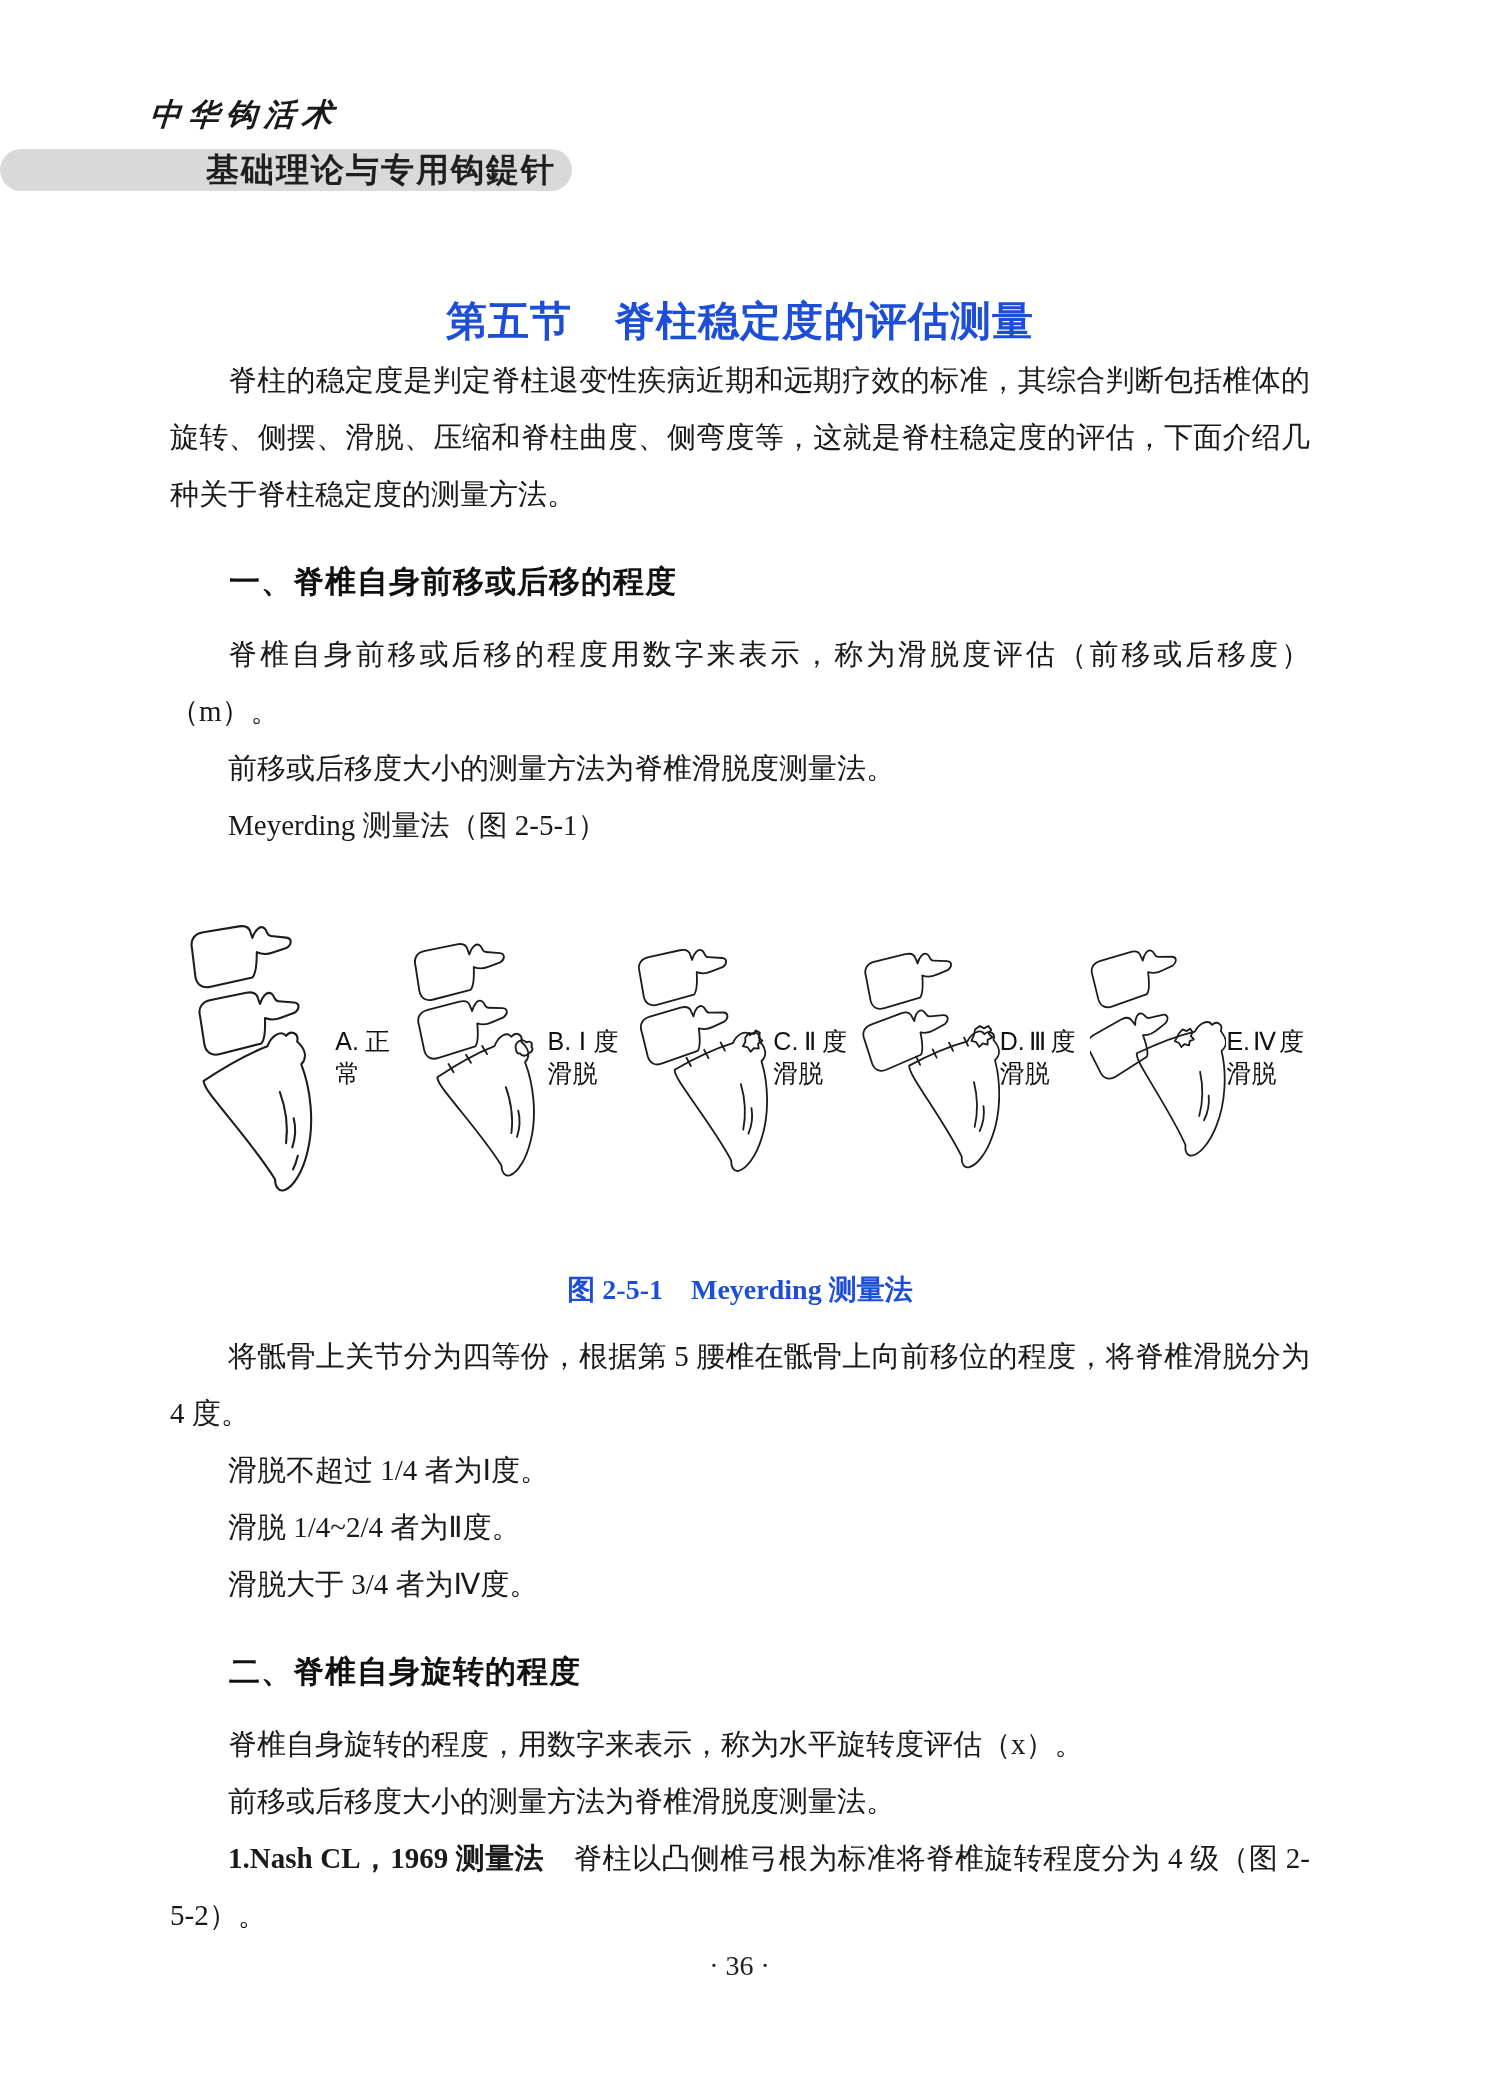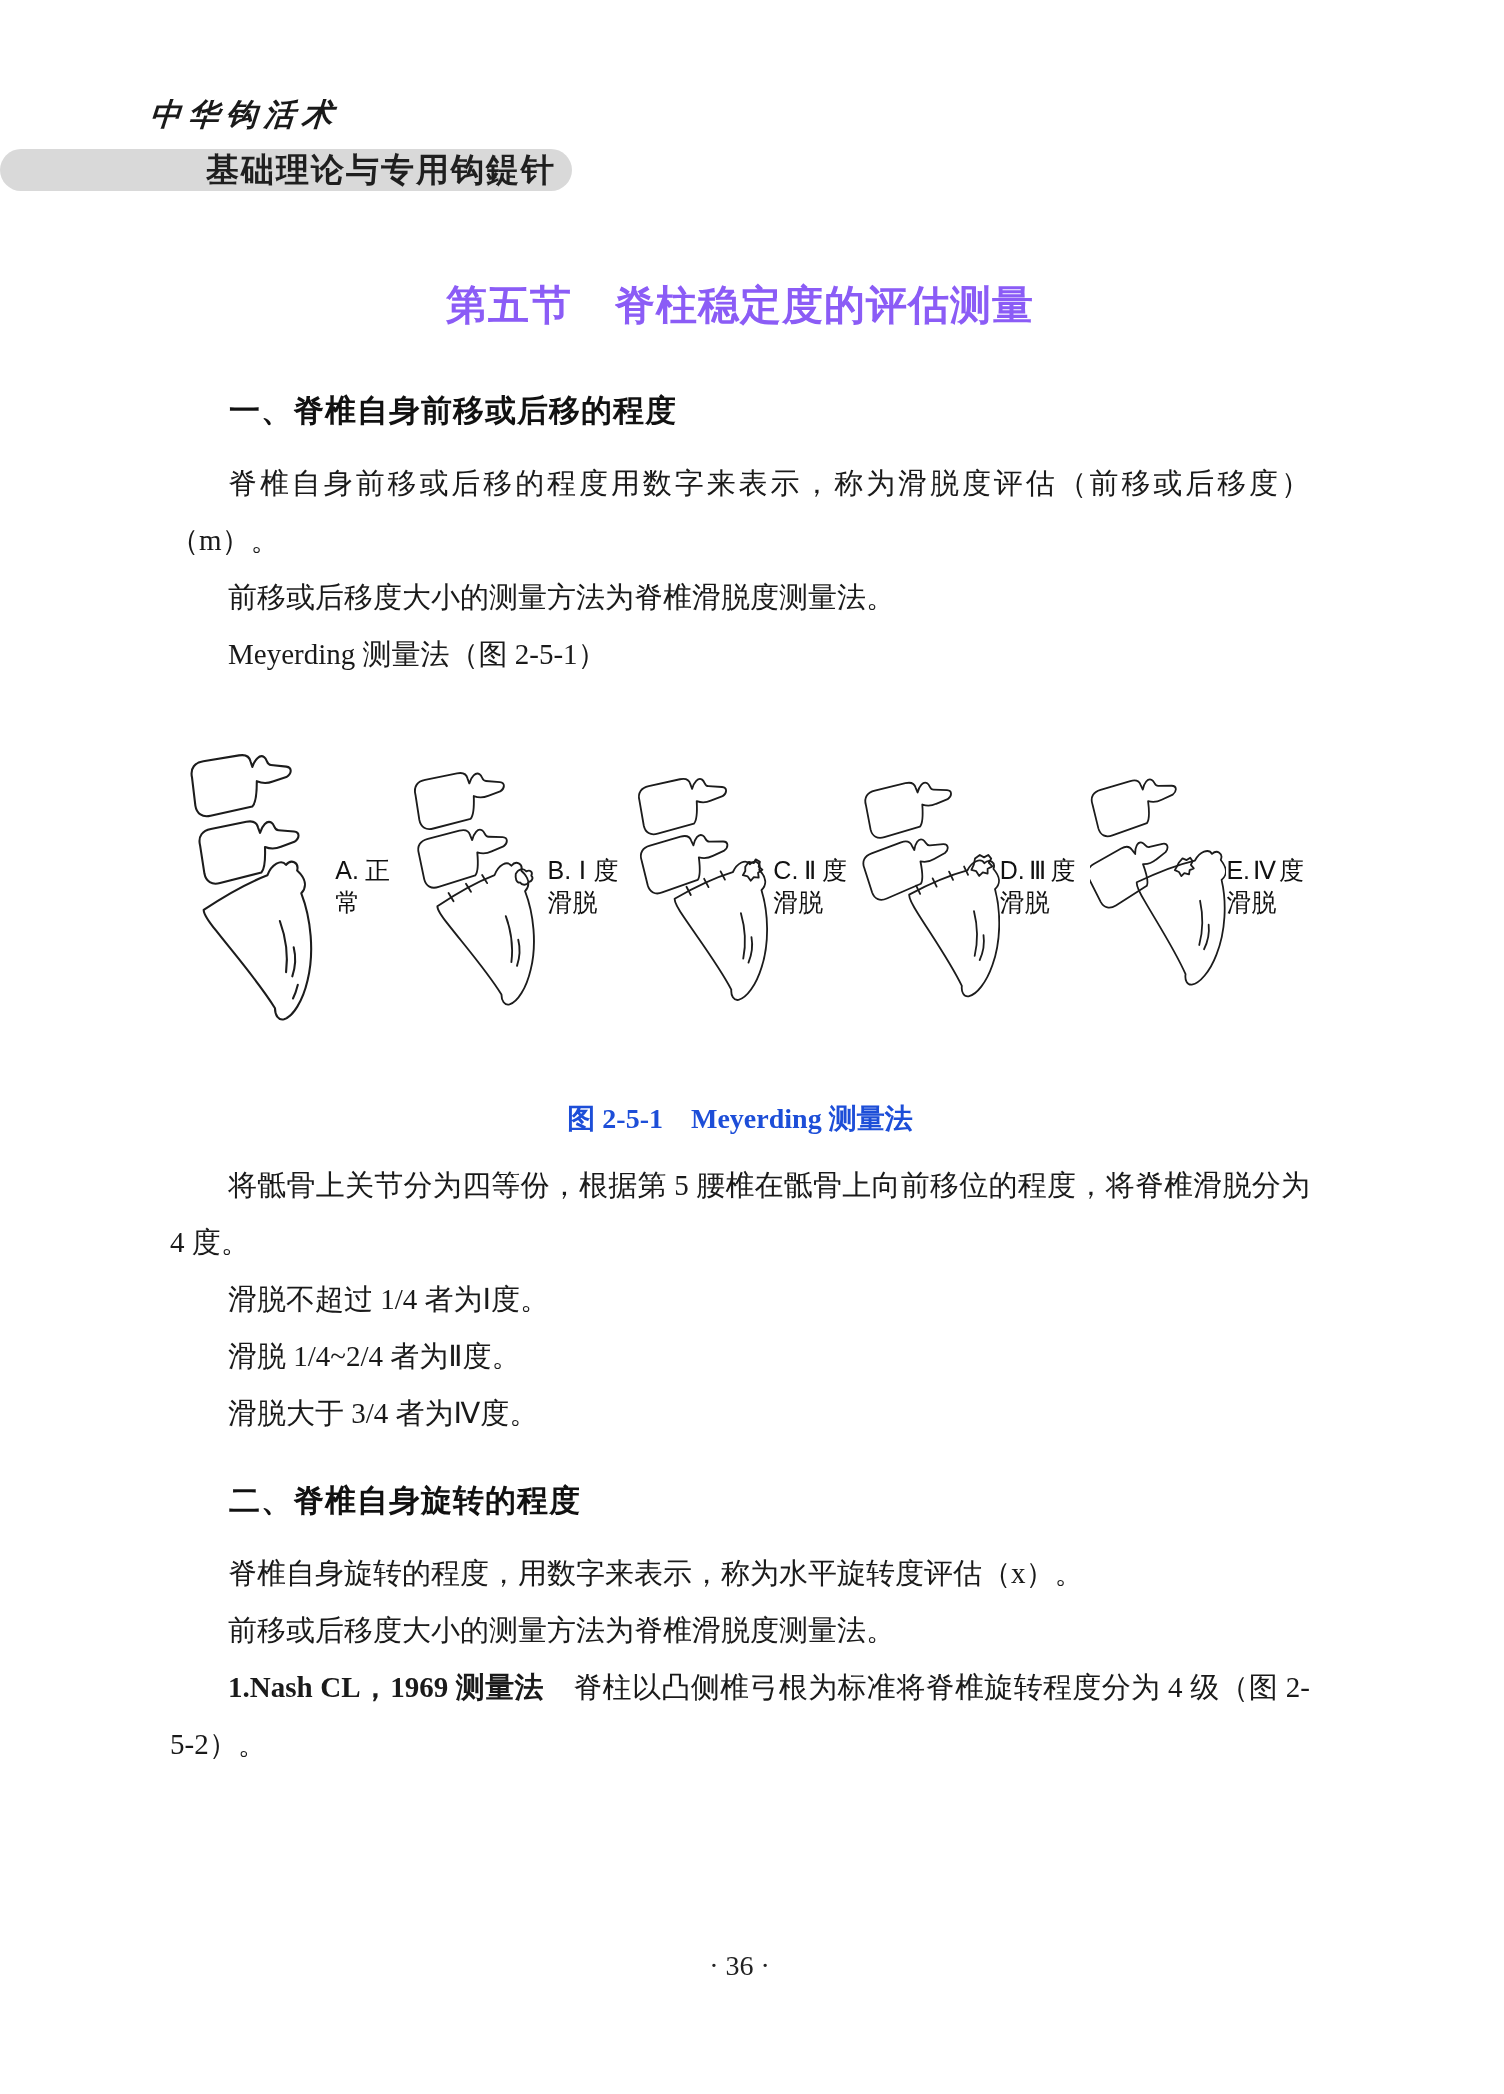--- a/index.html
+++ b/index.html
@@ -21,23 +21,23 @@
   .subtitle-bar{
     position:absolute;left:0;top:149px;
     width:572px;height:42px;
     background:#d9d9d9;
     display:flex;align-items:center;justify-content:flex-end;
     padding-right:16px;box-sizing:border-box;
     font-family:"Liberation Sans", sans-serif;
     font-weight:700;font-size:33px;letter-spacing:2px;color:#1f1f1f;border-radius:21px;
   }
   .page-title{
-    position:absolute;left:170px;top:278px;width:1140px;
+    position:absolute;left:170px;top:294px;width:1140px;
     text-align:center;
-    font-weight:700;font-size:41px;letter-spacing:1px;color:#8b5cf6;
+    font-weight:700;font-size:41px;letter-spacing:1px;color:#1d4ed8;
   }
   .body-col{
     position:absolute;left:170px;top:352px;width:1140px;
     font-size:29px;line-height:57px;text-align:justify;
   }
   .body-col p{margin:0;text-indent:2em;}
   .sec-head{
     font-family:"Liberation Sans", sans-serif;
     font-weight:700;font-size:31px;letter-spacing:1px;
     margin:30px 0 16px 0;text-indent:1.9em;color:#111;
@@ -69,20 +69,21 @@
   <div class="brand">中华钩活术</div>
 
   <div class="subtitle-bar">
     <span>基础理论与专用钩鍉针</span>
   </div>
 
   <div class="page-title">第五节　脊柱稳定度的评估测量</div>
 
   <div class="body-col">
 
+    <p>脊柱的稳定度是判定脊柱退变性疾病近期和远期疗效的标准，其综合判断包括椎体的旋转、侧摆、滑脱、压缩和脊柱曲度、侧弯度等，这就是脊柱稳定度的评估，下面介绍几种关于脊柱稳定度的测量方法。</p>
 
     <div class="sec-head">一、脊椎自身前移或后移的程度</div>
 
     <p>脊椎自身前移或后移的程度用数字来表示，称为滑脱度评估（前移或后移度）（m）。</p>
     <p>前移或后移度大小的测量方法为脊椎滑脱度测量法。</p>
     <p>Meyerding 测量法（图 2-5-1）</p>
 
     <div class="figure">
       <div class="panels">
 

